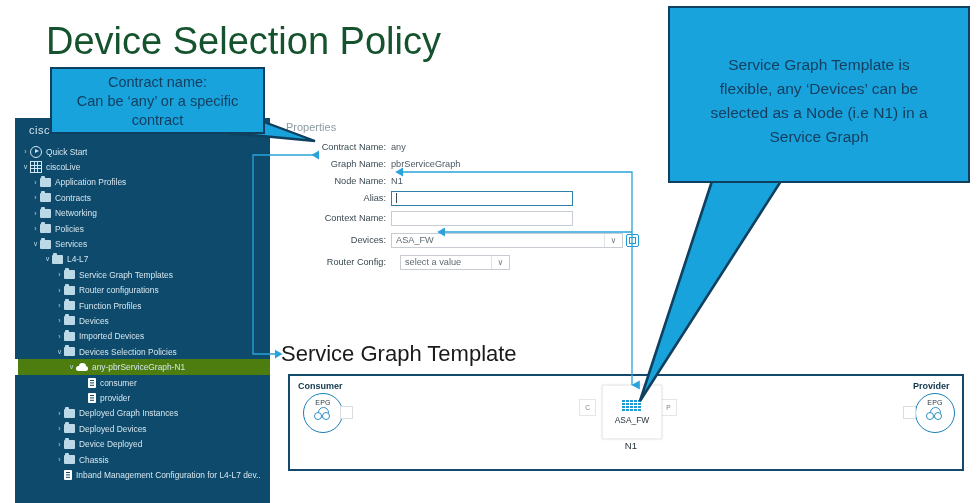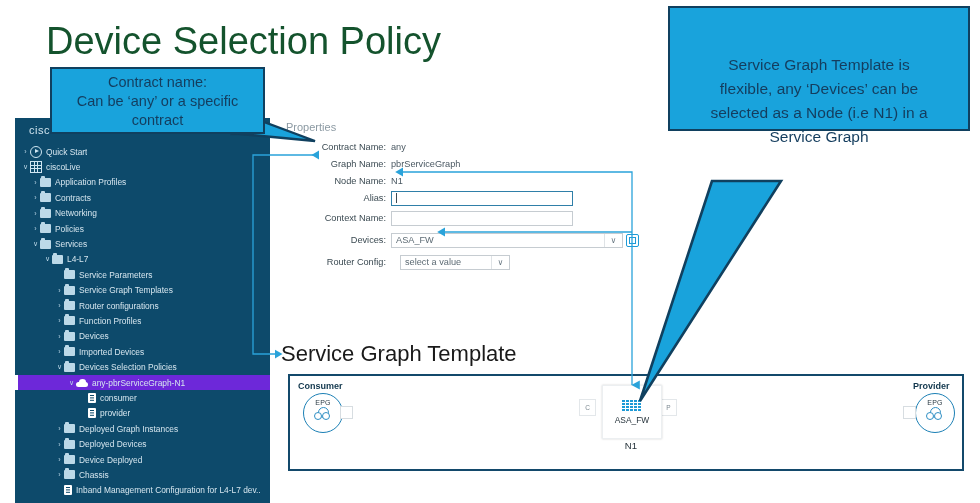--- a/index.html
+++ b/index.html
@@ -34,21 +34,21 @@
   }
   #cisco-logo{
     left:14px;top:6px;
     color:#cfe3ee;font-size:11px;letter-spacing:.5px;
     font-weight:400;
   }
   .tree-item{
     position:relative;height:15.4px;display:flex;align-items:center;
     color:#d6e6ef;font-size:8.4px;white-space:nowrap;
   }
-  .tree-item.selected{background:#6d28d9;}
+  .tree-item.selected{background:#4d7c0f;}
   .tree-item .sel-bar{
     position:absolute;left:0;top:0;width:3px;height:100%;background:#ffffff;
   }
   .chev{
     width:9px;display:inline-block;text-align:center;
     font-size:7px;color:#b9d6e6;flex:0 0 9px;
   }
   .chev.none{visibility:hidden;}
   .ficon{
     width:11px;height:9px;flex:0 0 11px;margin-right:4px;border-radius:1px;
@@ -202,21 +202,21 @@
     position:absolute;background:#19a3dc;border:2.4px solid #10405f;
     box-sizing:border-box;color:#143d5e;text-align:center;
   }
   #callout-contract{
     left:50px;top:67px;width:215px;height:67px;
   }
   #callout-contract .ctext{
     font-size:14.5px;line-height:19px;padding-top:4px;
   }
   #callout-sgt{
-    left:668px;top:6px;width:302px;height:125px;
+    left:668px;top:6px;width:302px;height:177px;
   }
   #callout-sgt .ctext{
     font-size:15.5px;line-height:24px;padding:45px 12px 0 12px;
   }
 
   
   svg.overlay{position:absolute;left:0;top:0;width:980px;height:503px;pointer-events:none;}
 </style>
 </head>
 <body>
@@ -260,25 +260,20 @@
         </div>
         <div class="tree-item d1">
           <span class="chev">∨</span>
           <span class="ficon"></span>
           <span class="lbl">Services</span>
         </div>
         <div class="tree-item d2">
           <span class="chev">∨</span>
           <span class="ficon"></span>
           <span class="lbl">L4-L7</span>
-        </div>
-        <div class="tree-item d3">
-          <span class="chev none">›</span>
-          <span class="ficon"></span>
-          <span class="lbl">Service Parameters</span>
         </div>
         <div class="tree-item d3">
           <span class="chev">›</span>
           <span class="ficon"></span>
           <span class="lbl">Service Graph Templates</span>
         </div>
         <div class="tree-item d3">
           <span class="chev">›</span>
           <span class="ficon"></span>
           <span class="lbl">Router configurations</span>

